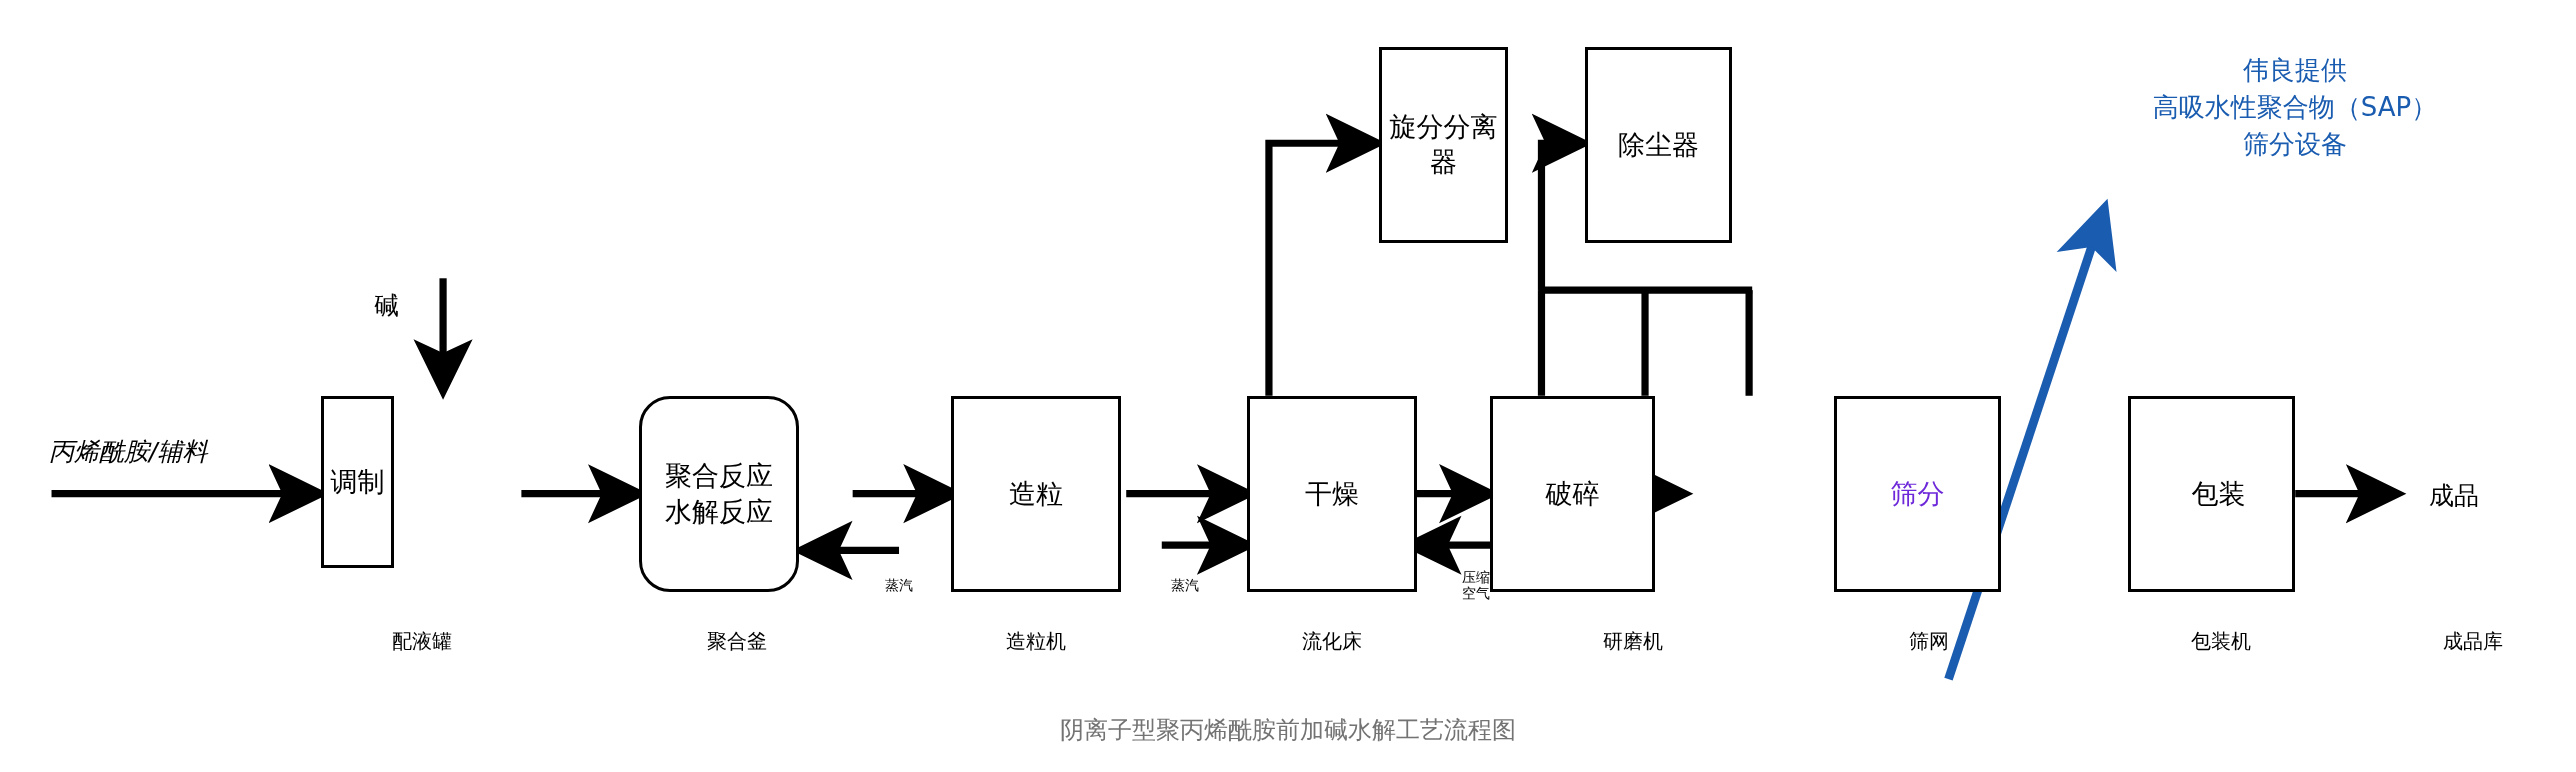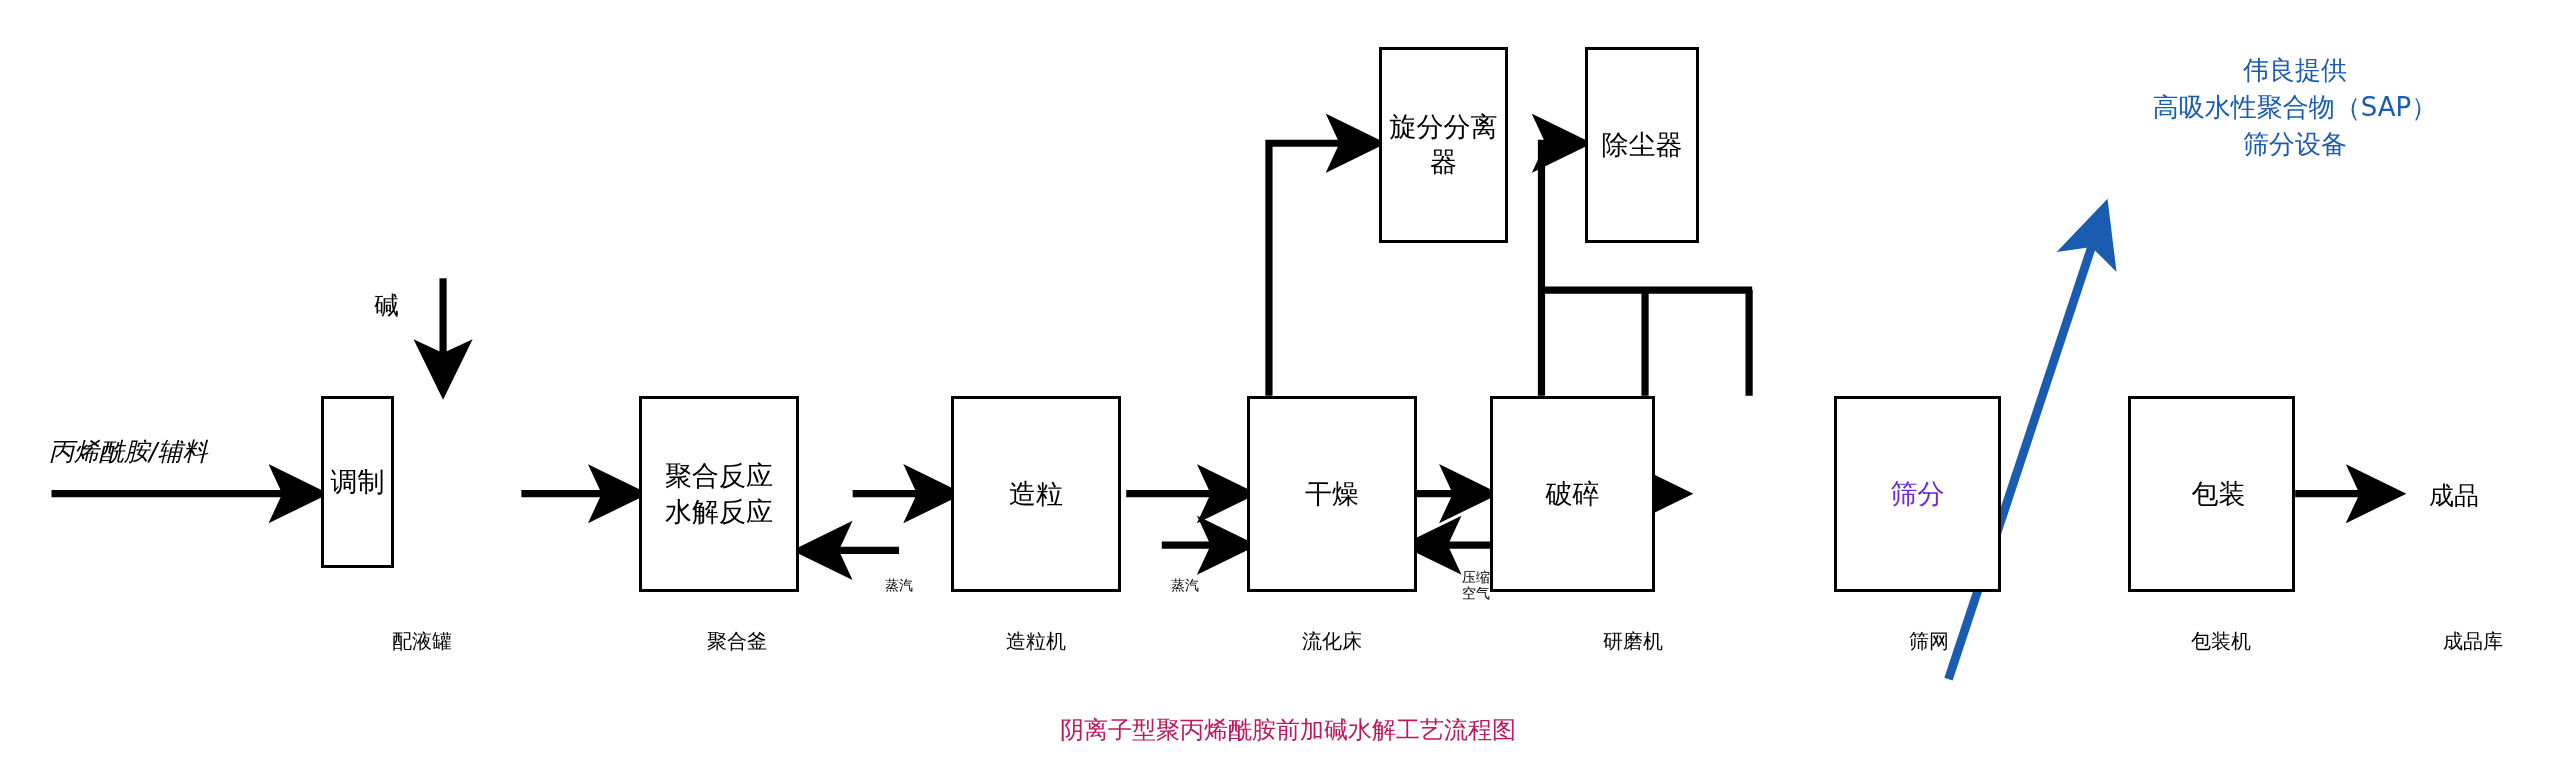--- a/index.html
+++ b/index.html
@@ -30,21 +30,21 @@
   }
   .io-label{
     position:absolute;font-size:25px;color:#000;white-space:nowrap;
   }
   .note-blue{
     position:absolute;color:#1a5cb0;font-size:26px;line-height:1.42;
     text-align:center;white-space:nowrap;transform:translateX(-50%);
   }
   .fig-caption{
     position:absolute;left:50%;transform:translateX(-50%);
-    font-size:24px;color:#be185d;white-space:nowrap;
+    font-size:24px;color:#737373;white-space:nowrap;
   }
 </style>
 </head>
 <body>
 
 <div id="stage">
 
   <svg id="wires" viewBox="0 0 5000 1500" preserveAspectRatio="none" xmlns="http://www.w3.org/2000/svg">
     <defs>
       <marker id="ah" markerWidth="9" markerHeight="9" refX="6.2" refY="4.5" orient="auto" markerUnits="strokeWidth">
@@ -87,29 +87,29 @@
     <line x1="2986" y1="563" x2="3401" y2="563" stroke="#000" stroke-width="14"></line>
     <polyline points="2992,563 2992,278 3060,278" fill="none" stroke="#000" stroke-width="14" marker-end="url(#ah)"></polyline>
 
     <line x1="3782" y1="1318" x2="4080" y2="418" stroke="#1a5cb0" stroke-width="17" marker-end="url(#ahb)"></line>
   </svg>
 
   <div class="node" style="left:1379px;top:47px;width:129px;height:196px;">
     <span>旋分分离器</span>
   </div>
 
-  <div class="node" style="left:1585px;top:47px;width:114px;height:196px;">
+  <div class="node" style="left:1585px;top:47px;width:147px;height:196px;">
     <span>除尘器</span>
   </div>
 
   <div class="node" style="left:321px;top:396px;width:73px;height:172px;">
     <span>调制</span>
   </div>
 
-  <div class="node two-line" style="left:639px;top:396px;width:160px;height:196px;">
+  <div class="node two-line" style="left:639px;top:396px;width:160px;height:196px;border-radius:31px;">
     <span style="display:block;">
       <span style="display:block;">聚合反应</span>
       <span style="display:block;">水解反应</span>
     </span>
   </div>
 
   <div class="node" style="left:951px;top:396px;width:170px;height:196px;">
     <span>造粒</span>
   </div>
 

